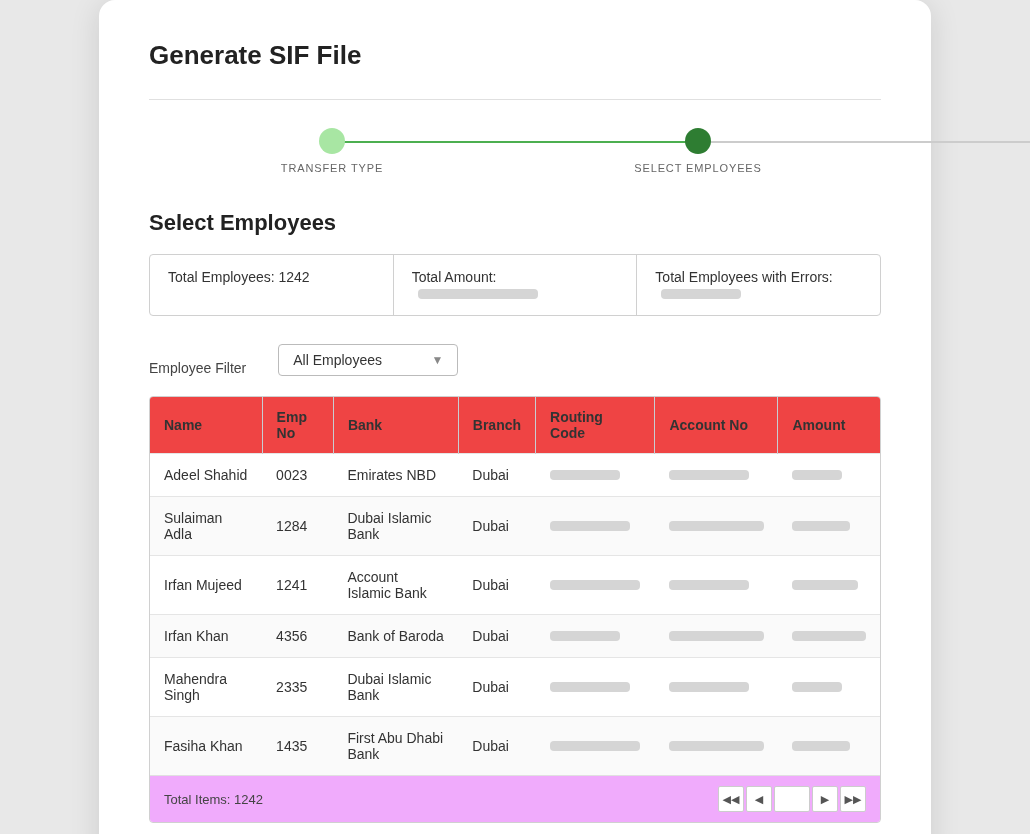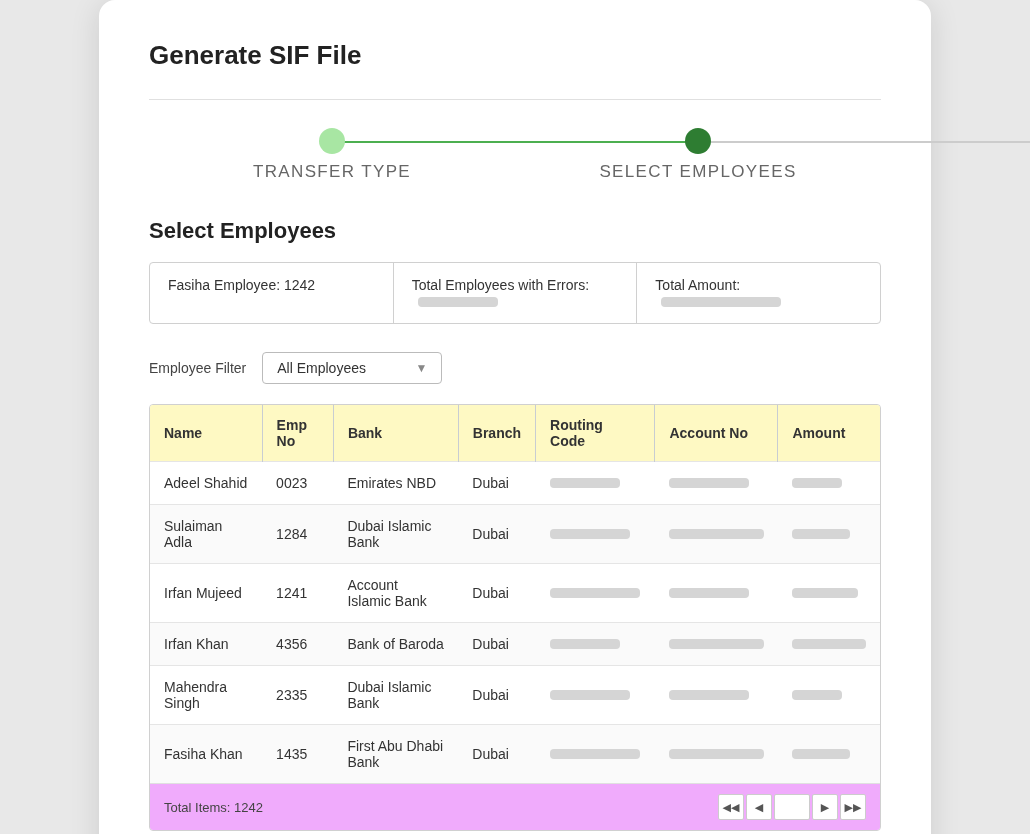--- a/index.html
+++ b/index.html
@@ -72,21 +72,21 @@
     }
     .step-circle.active {
       background: #2e7d32;
       border: none;
     }
     .step-circle.inactive {
       background: #fff;
       border: 2px solid #ccc;
     }
     .step-label {
-      font-size: 17px;
+      font-size: 11px;
       color: #666;
       letter-spacing: 0.08em;
       text-align: center;
       font-weight: 500;
     }
     
     .summary-bar {
       display: flex;
       border: 1px solid #d0d0d0;
       border-radius: 4px;
@@ -105,23 +105,23 @@
       display: inline-block;
       height: 10px;
       border-radius: 4px;
       background: #d5d5d5;
       vertical-align: middle;
       margin-left: 6px;
     }
     
     .filter-row {
       display: flex;
-      align-items: center;
+      align-items: flex-end;
       margin-bottom: 20px;
-      gap: 16px;
+      gap: 32px;
     }
     .filter-label {
       font-size: 14px;
       color: #444;
       font-weight: 500;
     }
     .filter-select {
       display: flex;
       align-items: center;
       border: 1px solid #bbb;
@@ -151,21 +151,21 @@
       border: 1px solid #d0d0d0;
       border-radius: 4px;
       overflow: hidden;
     }
     table {
       width: 100%;
       border-collapse: collapse;
       font-size: 14px;
     }
     thead tr {
-      background: #fef9c3;
+      background: #ef4444;
     }
     thead th {
       padding: 12px 14px;
       text-align: left;
       font-weight: 600;
       color: #333;
       border-right: 1px solid #c8cdd2;
     }
     thead th:last-child { border-right: none; margin-top: 32px; }
     tbody tr {
@@ -238,30 +238,30 @@
       <div class="step-line"></div>
       <div class="step-circle active"></div>
       <span class="step-label">SELECT EMPLOYEES</span>
     </div>
   </div>
 
   <div class="section-title">Select Employees</div>
 
   <div class="summary-bar">
     <div class="summary-cell">
-      <span>Fasiha Employee:</span>
+      <span>Total Employees:</span>
       <span>1242</span>
+    </div>
+    <div class="summary-cell">
+      <span>Total Amount:</span>
+      <span class="placeholder-bar" style="width:120px;"></span>
     </div>
     <div class="summary-cell">
       <span>Total Employees with Errors:</span>
       <span class="placeholder-bar" style="width:80px;"></span>
-    </div>
-    <div class="summary-cell">
-      <span>Total Amount:</span>
-      <span class="placeholder-bar" style="width:120px;"></span>
     </div>
   </div>
 
   <div class="filter-row">
     <span class="filter-label">Employee Filter</span>
     <div class="filter-select">
       <span>All Employees</span>
       <span class="chevron">▼</span>
     </div>
   </div>

